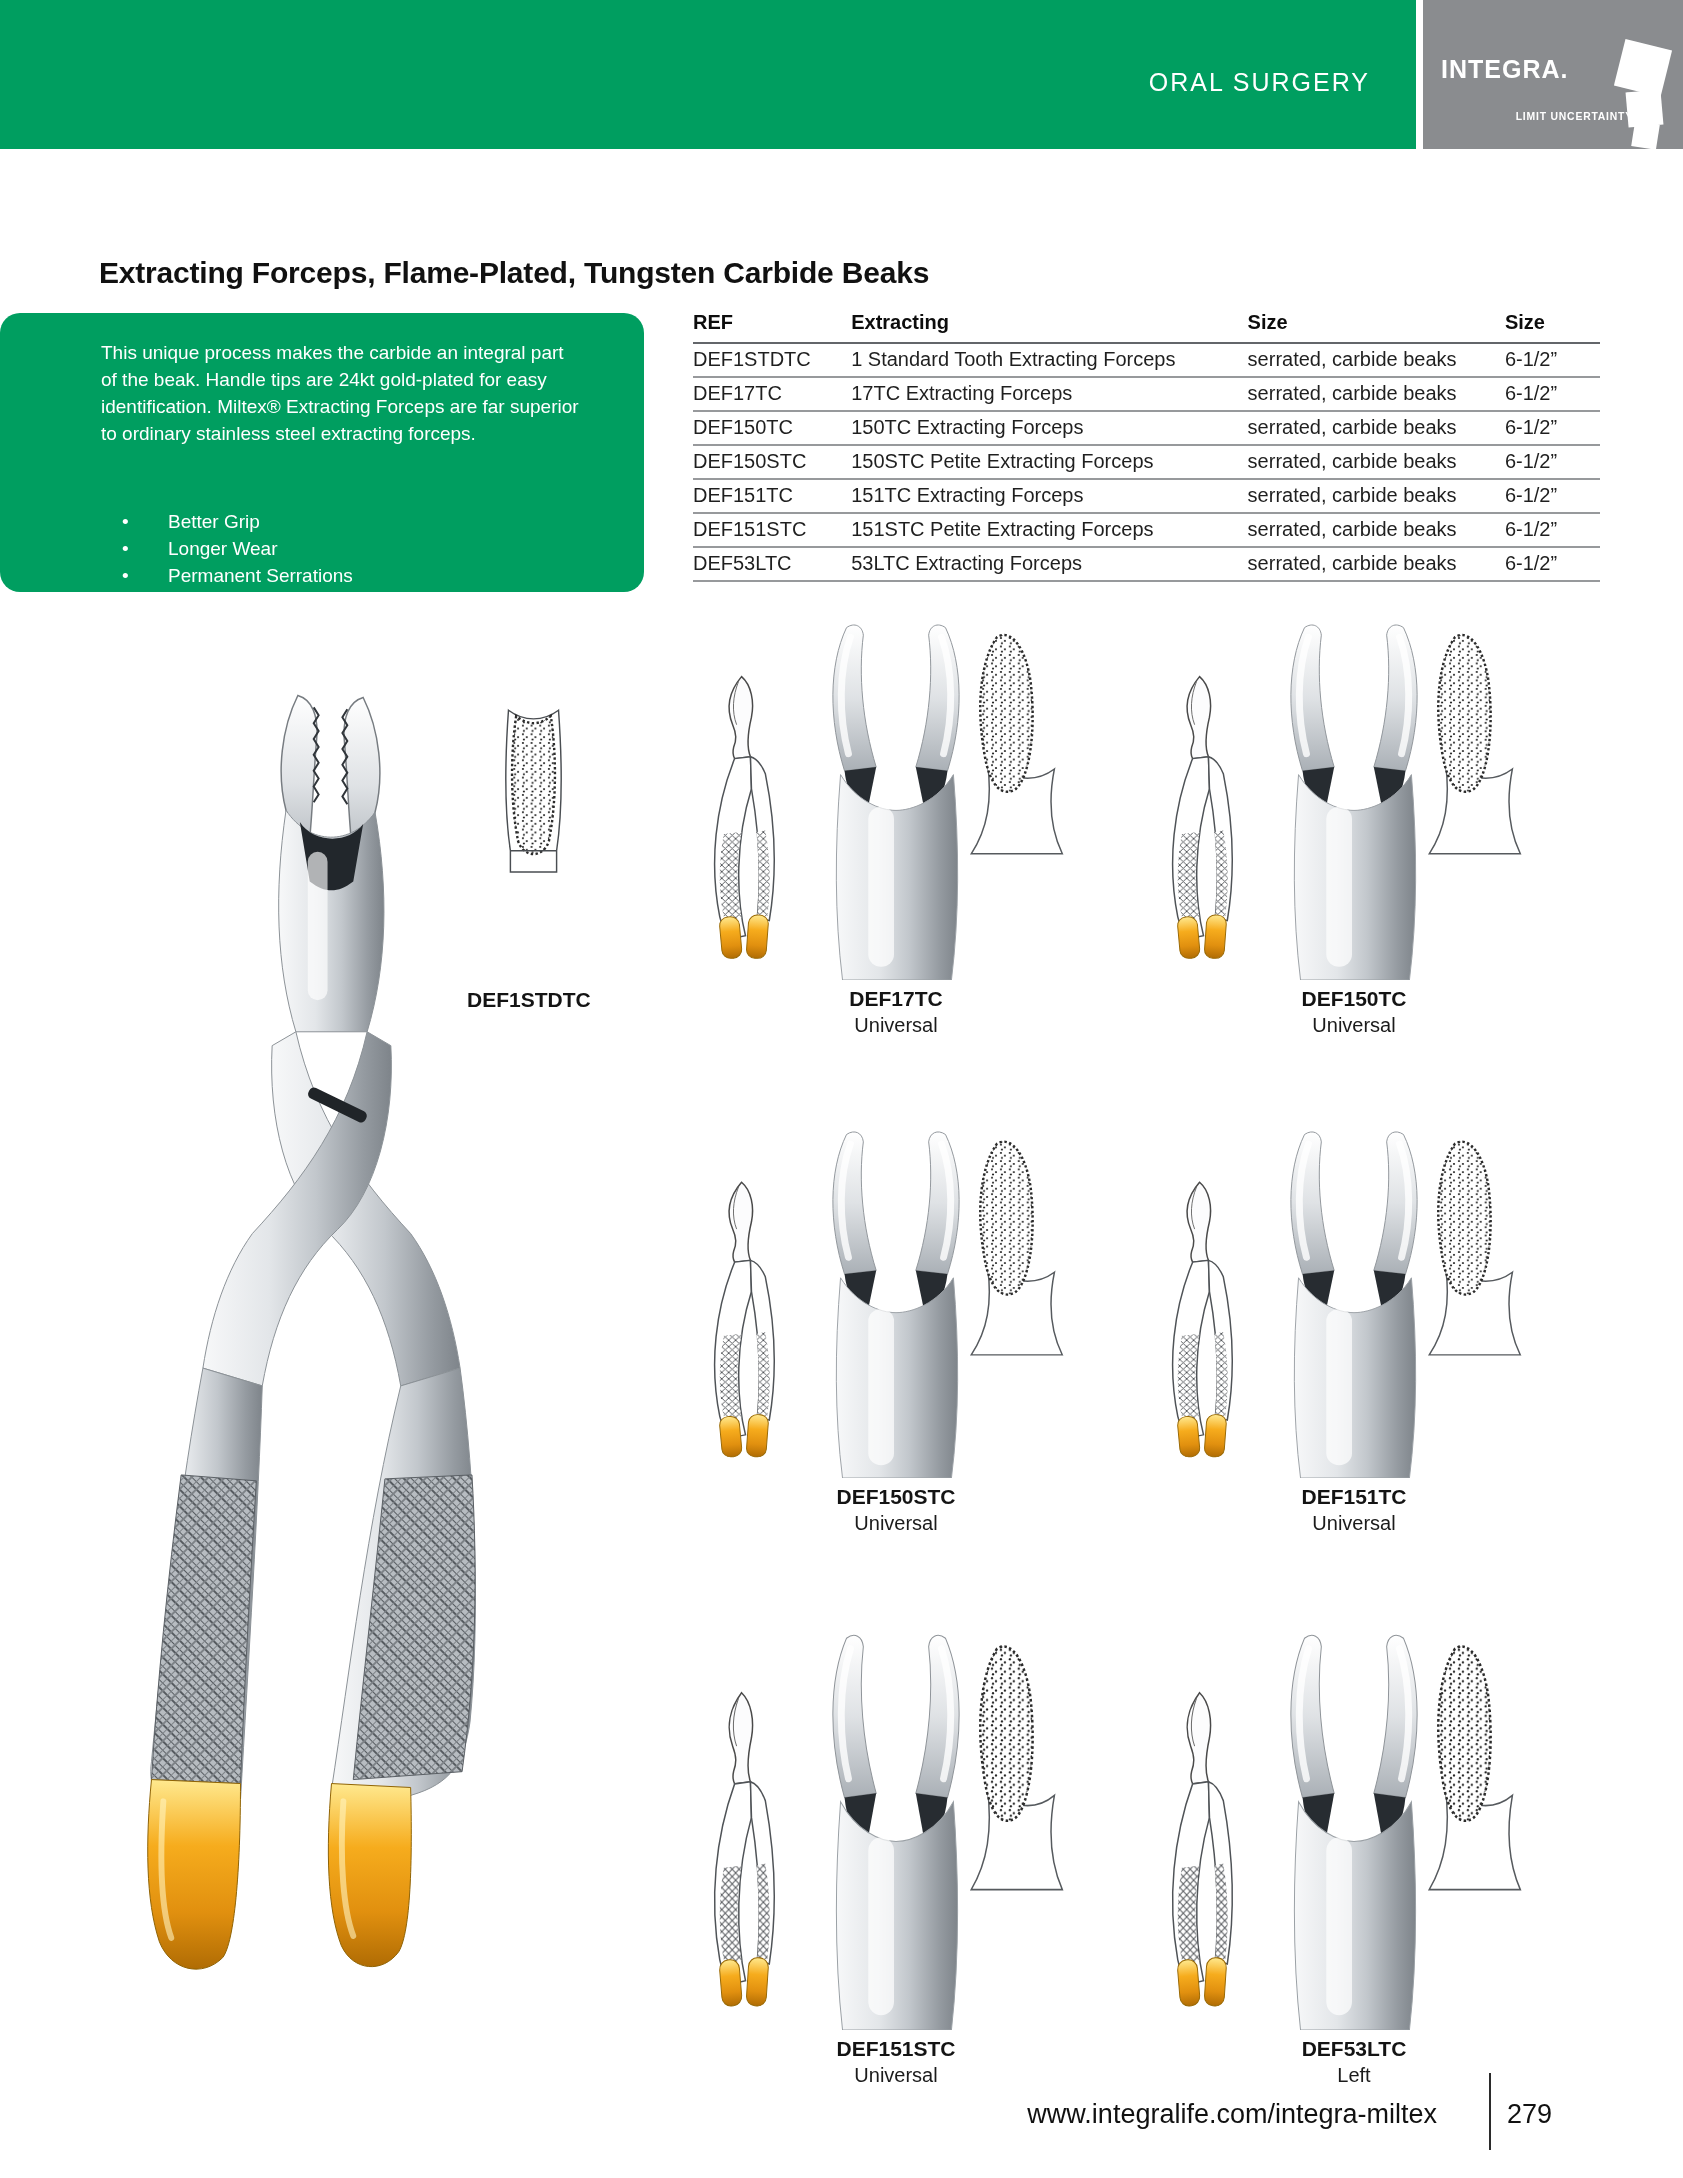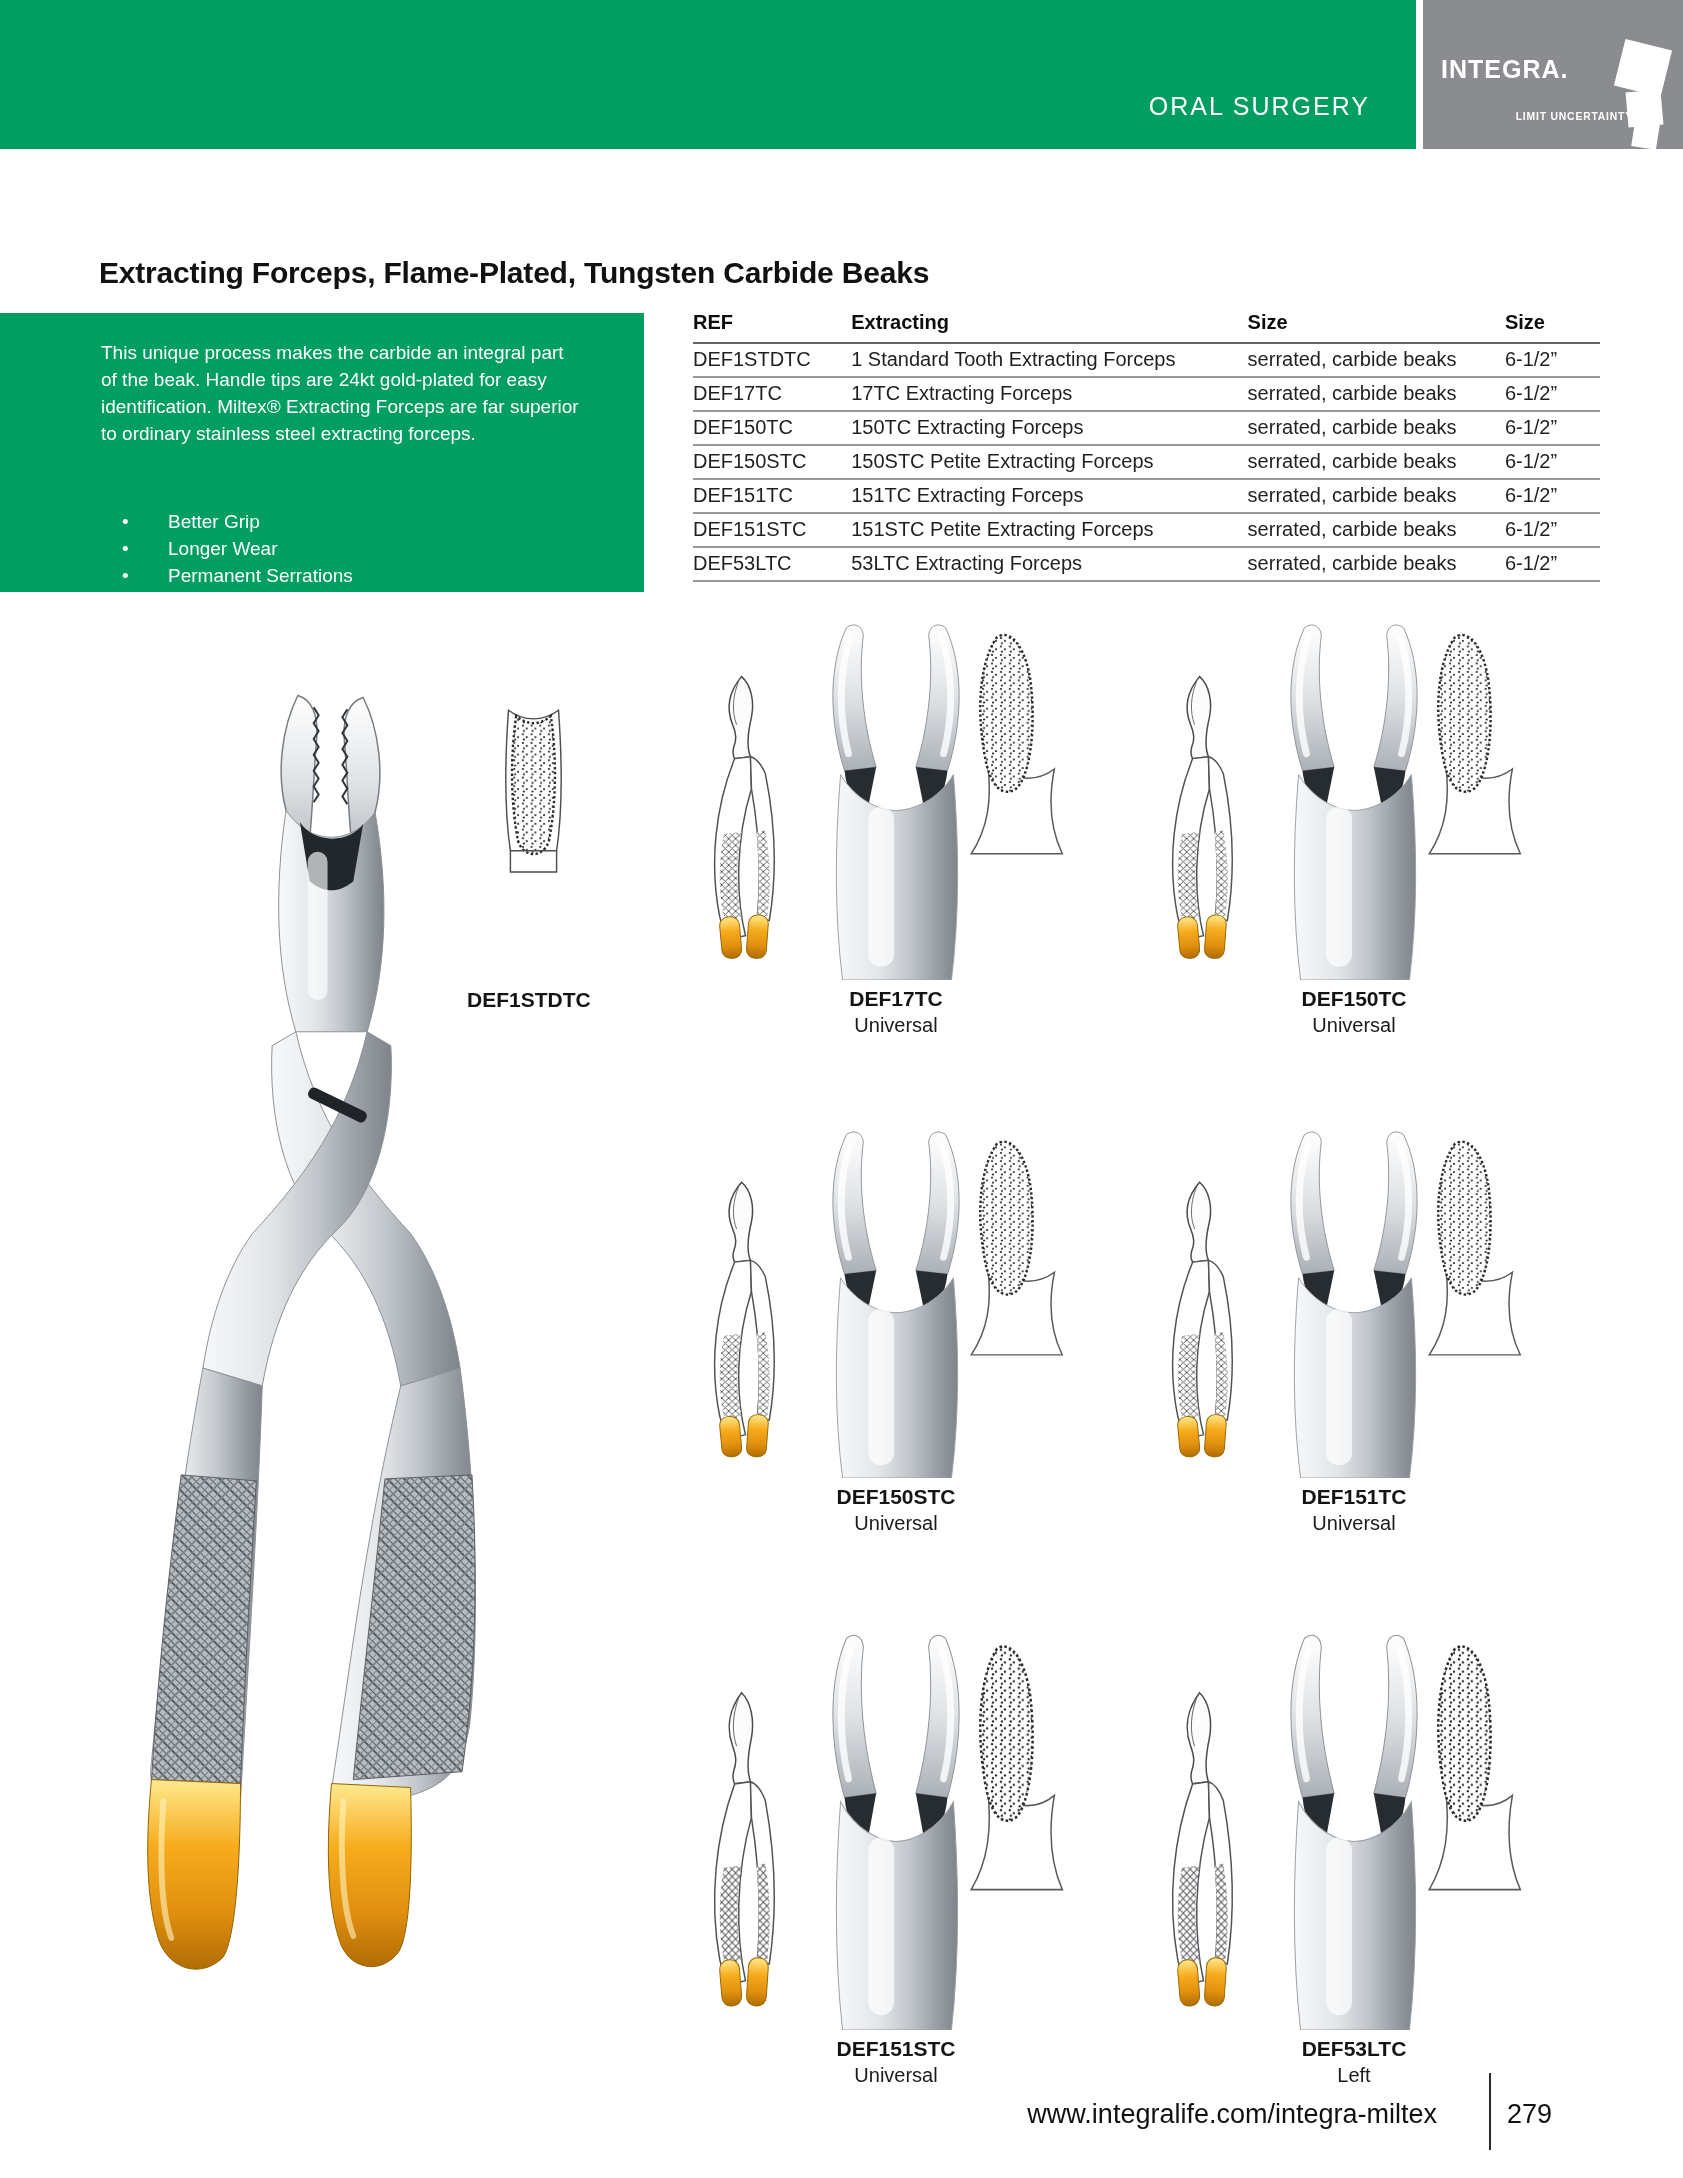--- a/index.html
+++ b/index.html
@@ -2,36 +2,36 @@
 <html><head>
 <meta charset="utf-8">
 <style>
   html,body{margin:0;padding:0;background:#ffffff;}
   .canvas{position:relative;width:1683px;height:2178px;background:#ffffff;overflow:hidden;
           font-family:"Liberation Sans", sans-serif;color:#1b1b1b;}
 
   
   .band{position:absolute;left:0;top:0;width:1416px;height:149px;background:#009e60;
         display:flex;justify-content:flex-end;align-items:flex-end;}
-  .band-text{color:#ffffff;font-size:25px;letter-spacing:2px;padding:0 46px 28px 0;}
+  .band-text{color:#ffffff;font-size:25px;letter-spacing:2px;padding:0 46px 52px 0;}
   .logo-box{position:absolute;left:1423px;top:0;width:260px;height:149px;background:#8a8c8f;}
   .brand{position:absolute;left:18px;top:55px;color:#fff;font-size:25px;font-weight:bold;letter-spacing:1px;}
   .brand-tm{position:absolute;left:203px;top:91px;color:#fff;font-size:9px;}
   .tagline{position:absolute;left:0;top:111px;width:210px;text-align:right;color:#fff;
            font-size:10.4px;font-weight:bold;letter-spacing:0.8px;}
   .sq{position:absolute;background:#fff;}
   .sq1{left:196px;top:44px;width:48px;height:48px;transform:rotate(14deg);}
   .sq2{left:204px;top:91px;width:35px;height:35px;transform:rotate(-5deg);}
   .sq3{left:210px;top:123px;width:25px;height:25px;transform:rotate(9deg);}
 
   
   .title{position:absolute;left:99px;top:236px;font-size:30px;font-weight:bold;color:#111;letter-spacing:-0.2px;}
 
   
-  .info-box{position:absolute;left:0;top:313px;width:644px;height:279px;background:#009e60;color:#fff;}
+  .info-box{position:absolute;left:0;top:313px;width:644px;height:279px;background:#009e60;color:#fff;border-radius:20px;}
   .info-box p{margin:0;position:absolute;left:101px;top:26px;width:481px;font-size:19px;line-height:27px;}
   .info-box ul{margin:17px;padding:0;position:absolute;left:101px;top:178px;list-style:none;}
   .info-box li{position:relative;padding-left:50px;font-size:19px;line-height:27px;}
   .info-box li::before{content:"\2022";position:absolute;left:4px;top:0;font-size:19px;}
 
   
   .spec{position:absolute;left:693px;top:309px;width:907px;}
   .spec table{width:100%;border-collapse:collapse;table-layout:fixed;font-size:20px;color:#1f1f1f;}
   .spec col.c1{width:158px}.spec col.c2{width:396px}.spec col.c3{width:257px}.spec col.c4{width:95px}
   .spec th{text-align:left;font-weight:bold;color:#0d0d0d;padding:2px 0 8px 0;border-bottom:2.5px solid #63666a;}

